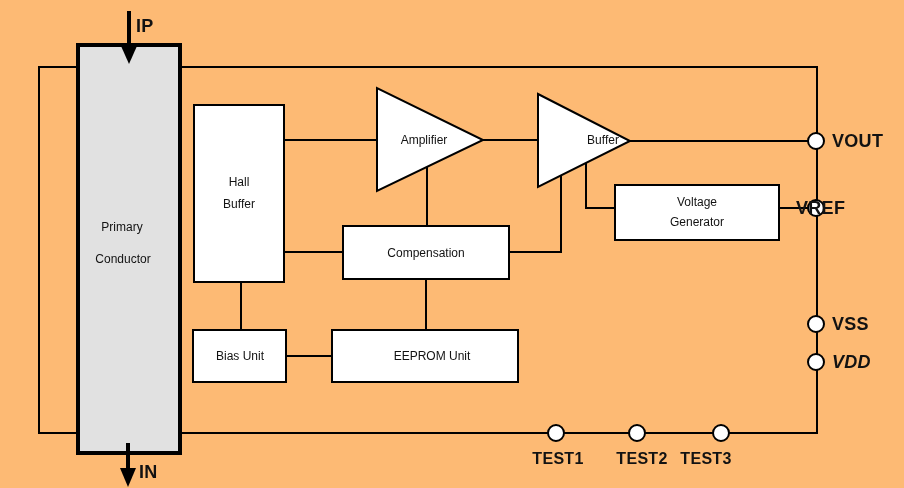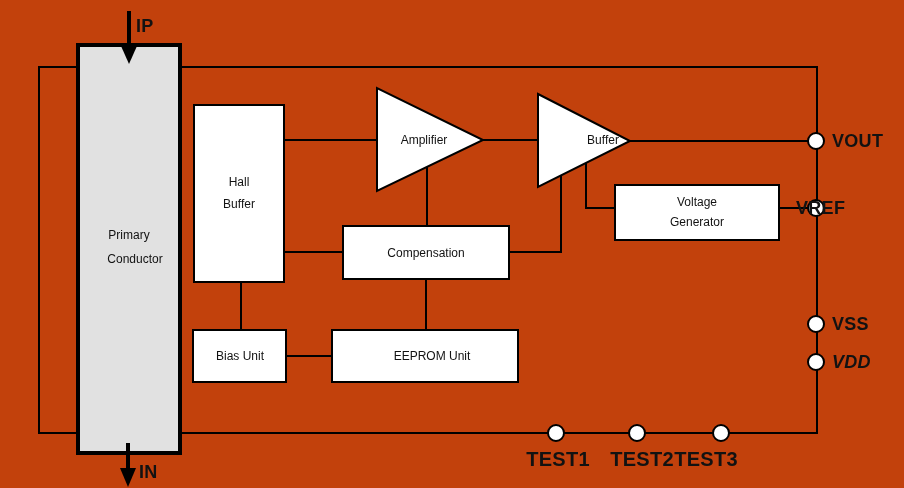--- a/index.html
+++ b/index.html
@@ -4,21 +4,21 @@
 <style>
   html, body {
     margin: 0;
     padding: 0;
     background: #ffffff;
   }
   .stage {
     position: relative;
     width: 904px;
     height: 488px;
-    background: #c2410c;
+    background: #fdba74;
     font-family: "Liberation Sans", sans-serif;
     overflow: hidden;
   }
   .stage svg {
     position: absolute;
     left: 0;
     top: 0;
   }
   .lbl {
     position: absolute;
@@ -29,21 +29,21 @@
     transform: translate(-50%, -50%);
   }
   .lbl.pin-right {
     font-weight: bold;
     font-size: 18px;
     letter-spacing: 0.3px;
     transform: translate(0, -50%);
   }
   .lbl.pin-center {
     font-weight: bold;
-    font-size: 20px;
+    font-size: 16px;
     letter-spacing: 0.3px;
   }
 </style>
 </head>
 <body>
 
 <div class="stage">
 
   <svg width="904" height="488" viewBox="0 0 904 488">
 
@@ -84,22 +84,22 @@
     <circle cx="816" cy="324" r="8" fill="#fff" stroke="#000" stroke-width="2"></circle>
     <circle cx="816" cy="362" r="8" fill="#fff" stroke="#000" stroke-width="2"></circle>
     <circle cx="556" cy="433" r="8" fill="#fff" stroke="#000" stroke-width="2"></circle>
     <circle cx="637" cy="433" r="8" fill="#fff" stroke="#000" stroke-width="2"></circle>
     <circle cx="721" cy="433" r="8" fill="#fff" stroke="#000" stroke-width="2"></circle>
   </svg>
 
   <div class="lbl pin-right" style="left:136px; top:26px;">IP</div>
   <div class="lbl pin-right" style="left:139px; top:472px;">IN</div>
 
-  <div class="lbl" style="left:129px; top:227px;margin-top:8px;">Primary</div>
-  <div class="lbl" style="left:135px; top:259px;">Conductor</div>
+  <div class="lbl" style="left:122px; top:227px;">Primary</div>
+  <div class="lbl" style="left:123px; top:259px;">Conductor</div>
 
   <div class="lbl" style="left:239px; top:182px;">Hall</div>
   <div class="lbl" style="left:239px; top:204px;">Buffer</div>
 
   <div class="lbl" style="left:424px; top:140px;">Amplifier</div>
   <div class="lbl" style="left:603px; top:140px;">Buffer</div>
   <div class="lbl" style="left:426px; top:253px;text-align:right;">Compensation</div>
 
   <div class="lbl" style="left:697px; top:202px;">Voltage</div>
   <div class="lbl" style="left:697px; top:222px;">Generator</div>

